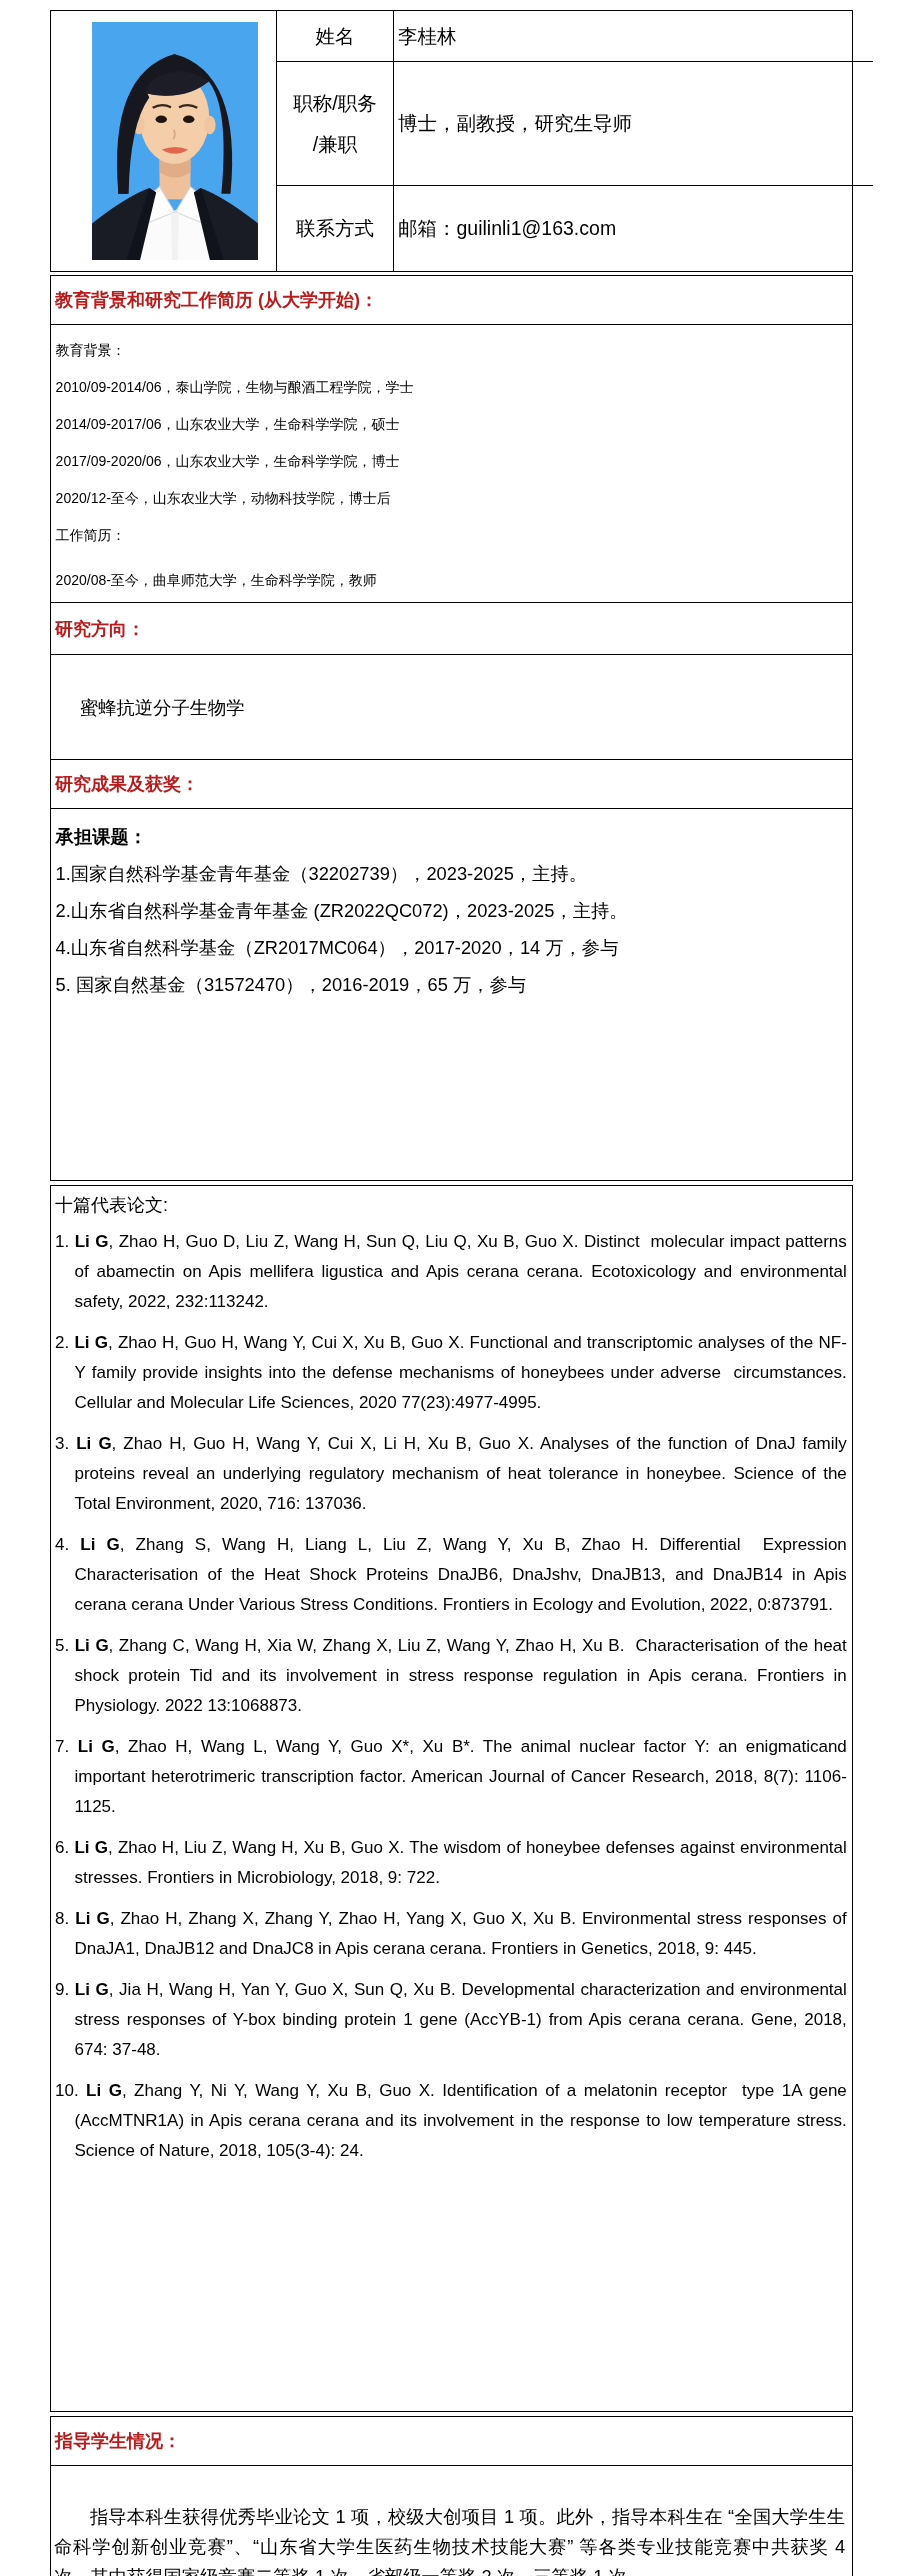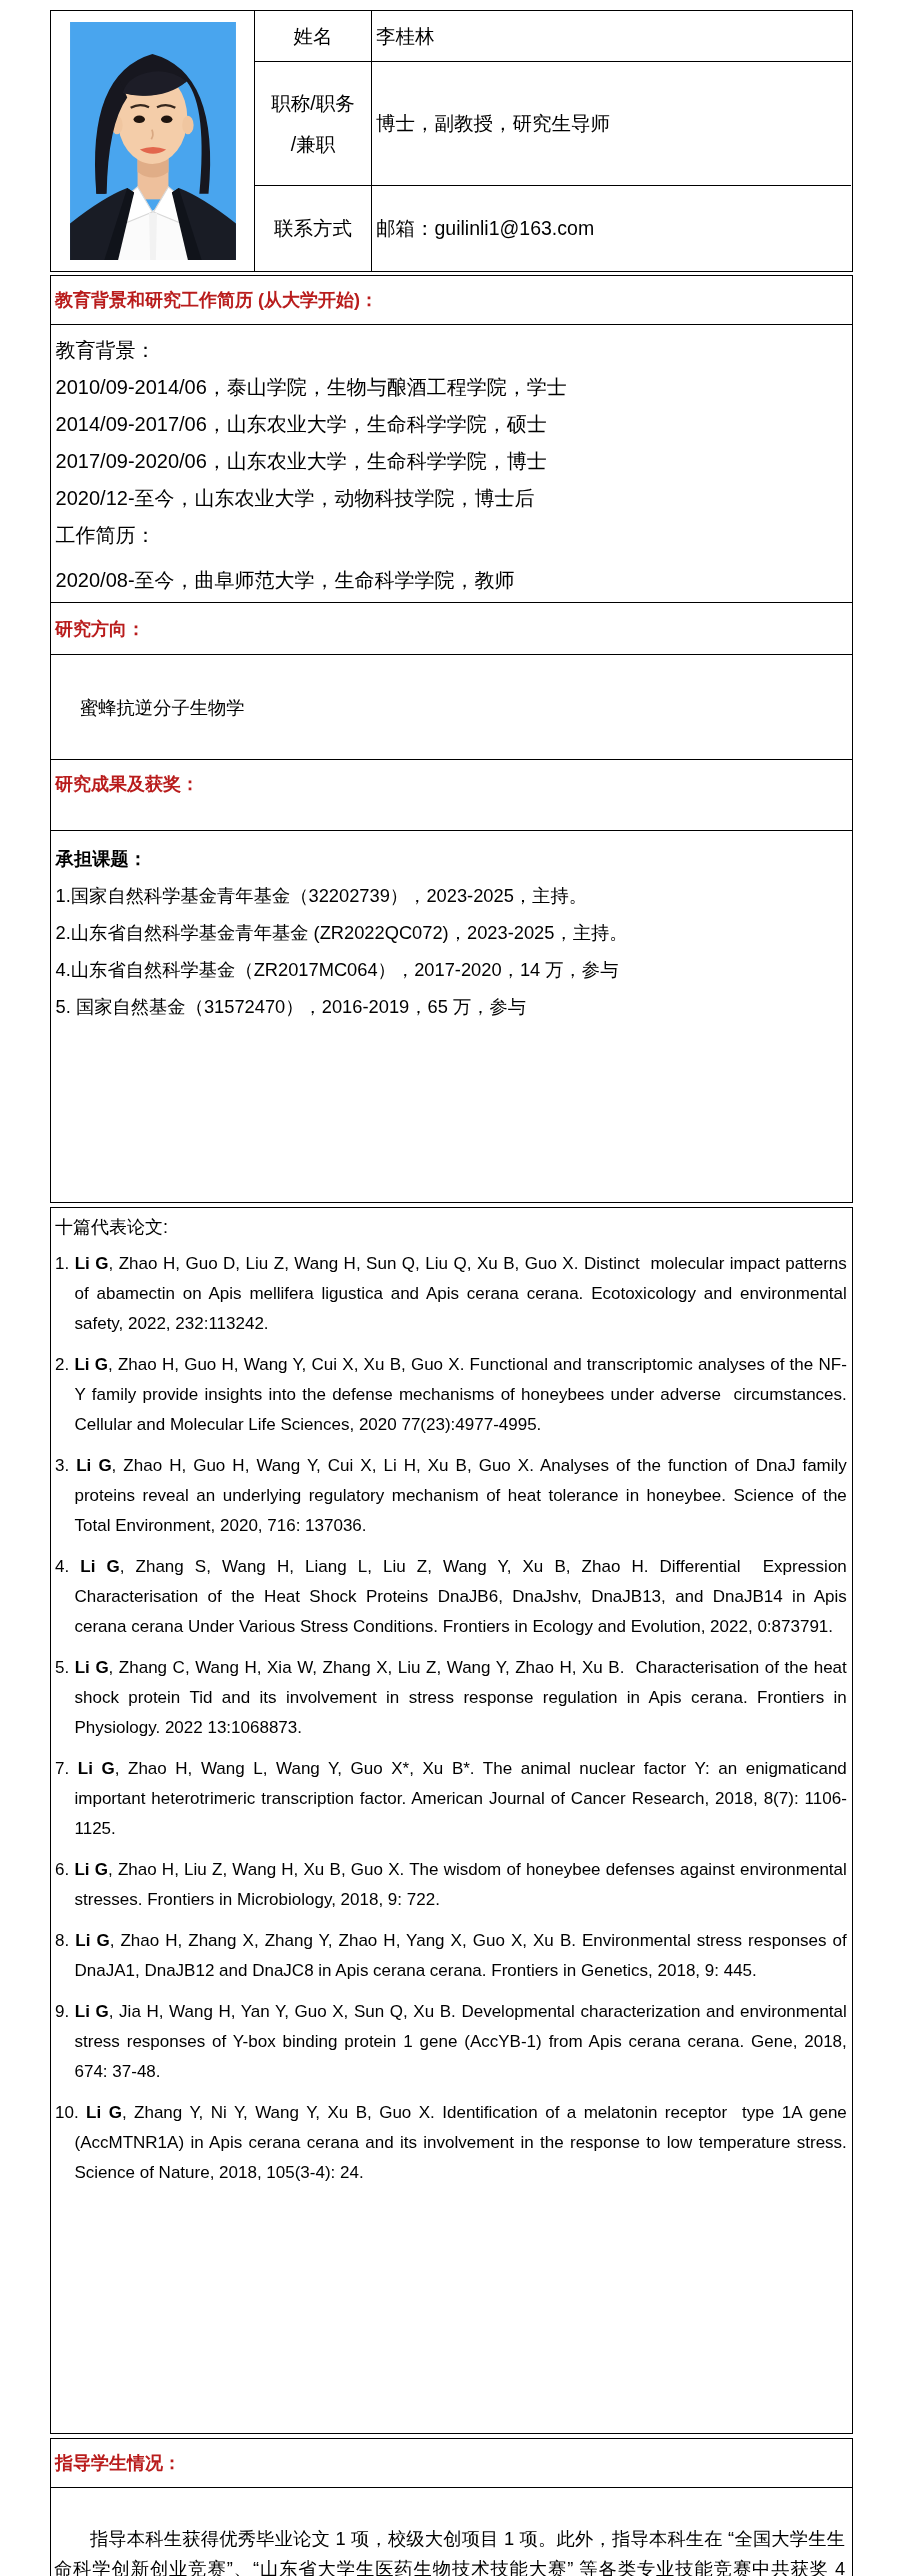--- a/index.html
+++ b/index.html
@@ -21,20 +21,21 @@
     width: 803px;
     border: 1.1px solid #000000;
     background: #ffffff;
   }
   
   .t-info {
     display: grid;
     grid-template-columns: 203px 117px 480px;
     grid-template-rows: 50px 124px 86px;
     margin-bottom: 2.9px;
+    padding-left: 22px;
   }
   .photo-cell {
     grid-column: 1;
     grid-row: 1 / 4;
     display: flex;
     align-items: center;
     justify-content: center;
   }
   .label-cell {
     border-left: 1.1px solid #000;
@@ -69,35 +70,34 @@
   }
   .h84 { height: 48px; }
   .h485 { height: 278px; }
   .h90 { height: 52px; }
   .h184 { height: 105px; }
   .h86 { height: 49px; }
   .h650 { height: 372px; }
   .h295 { height: 169px; }
   .edu-content {
     padding: 6.9px 6.9px 0 4.6px;
-    font-size: 20px;
+    font-size: 14px;
     line-height: 37px;
   }
   .work-first { margin-top: 8px; }
   .dir-content {
     display: flex;
     align-items: center;
     padding-left: 29px;
     font-size: 18.3px;
   }
   .proj-content {
     padding: 9.2px 6.9px 0 4.6px;
     font-size: 18.3px;
     line-height: 37px;
-    margin-top: 22px;
   }
   .proj-title { font-weight: 700; }
   
   .pubs-content {
     padding: 6.9px 5.2px 0 4px;
   }
   .pubs-title {
     font-size: 18px;
     line-height: 25px;
     margin-bottom: 9.2px;

